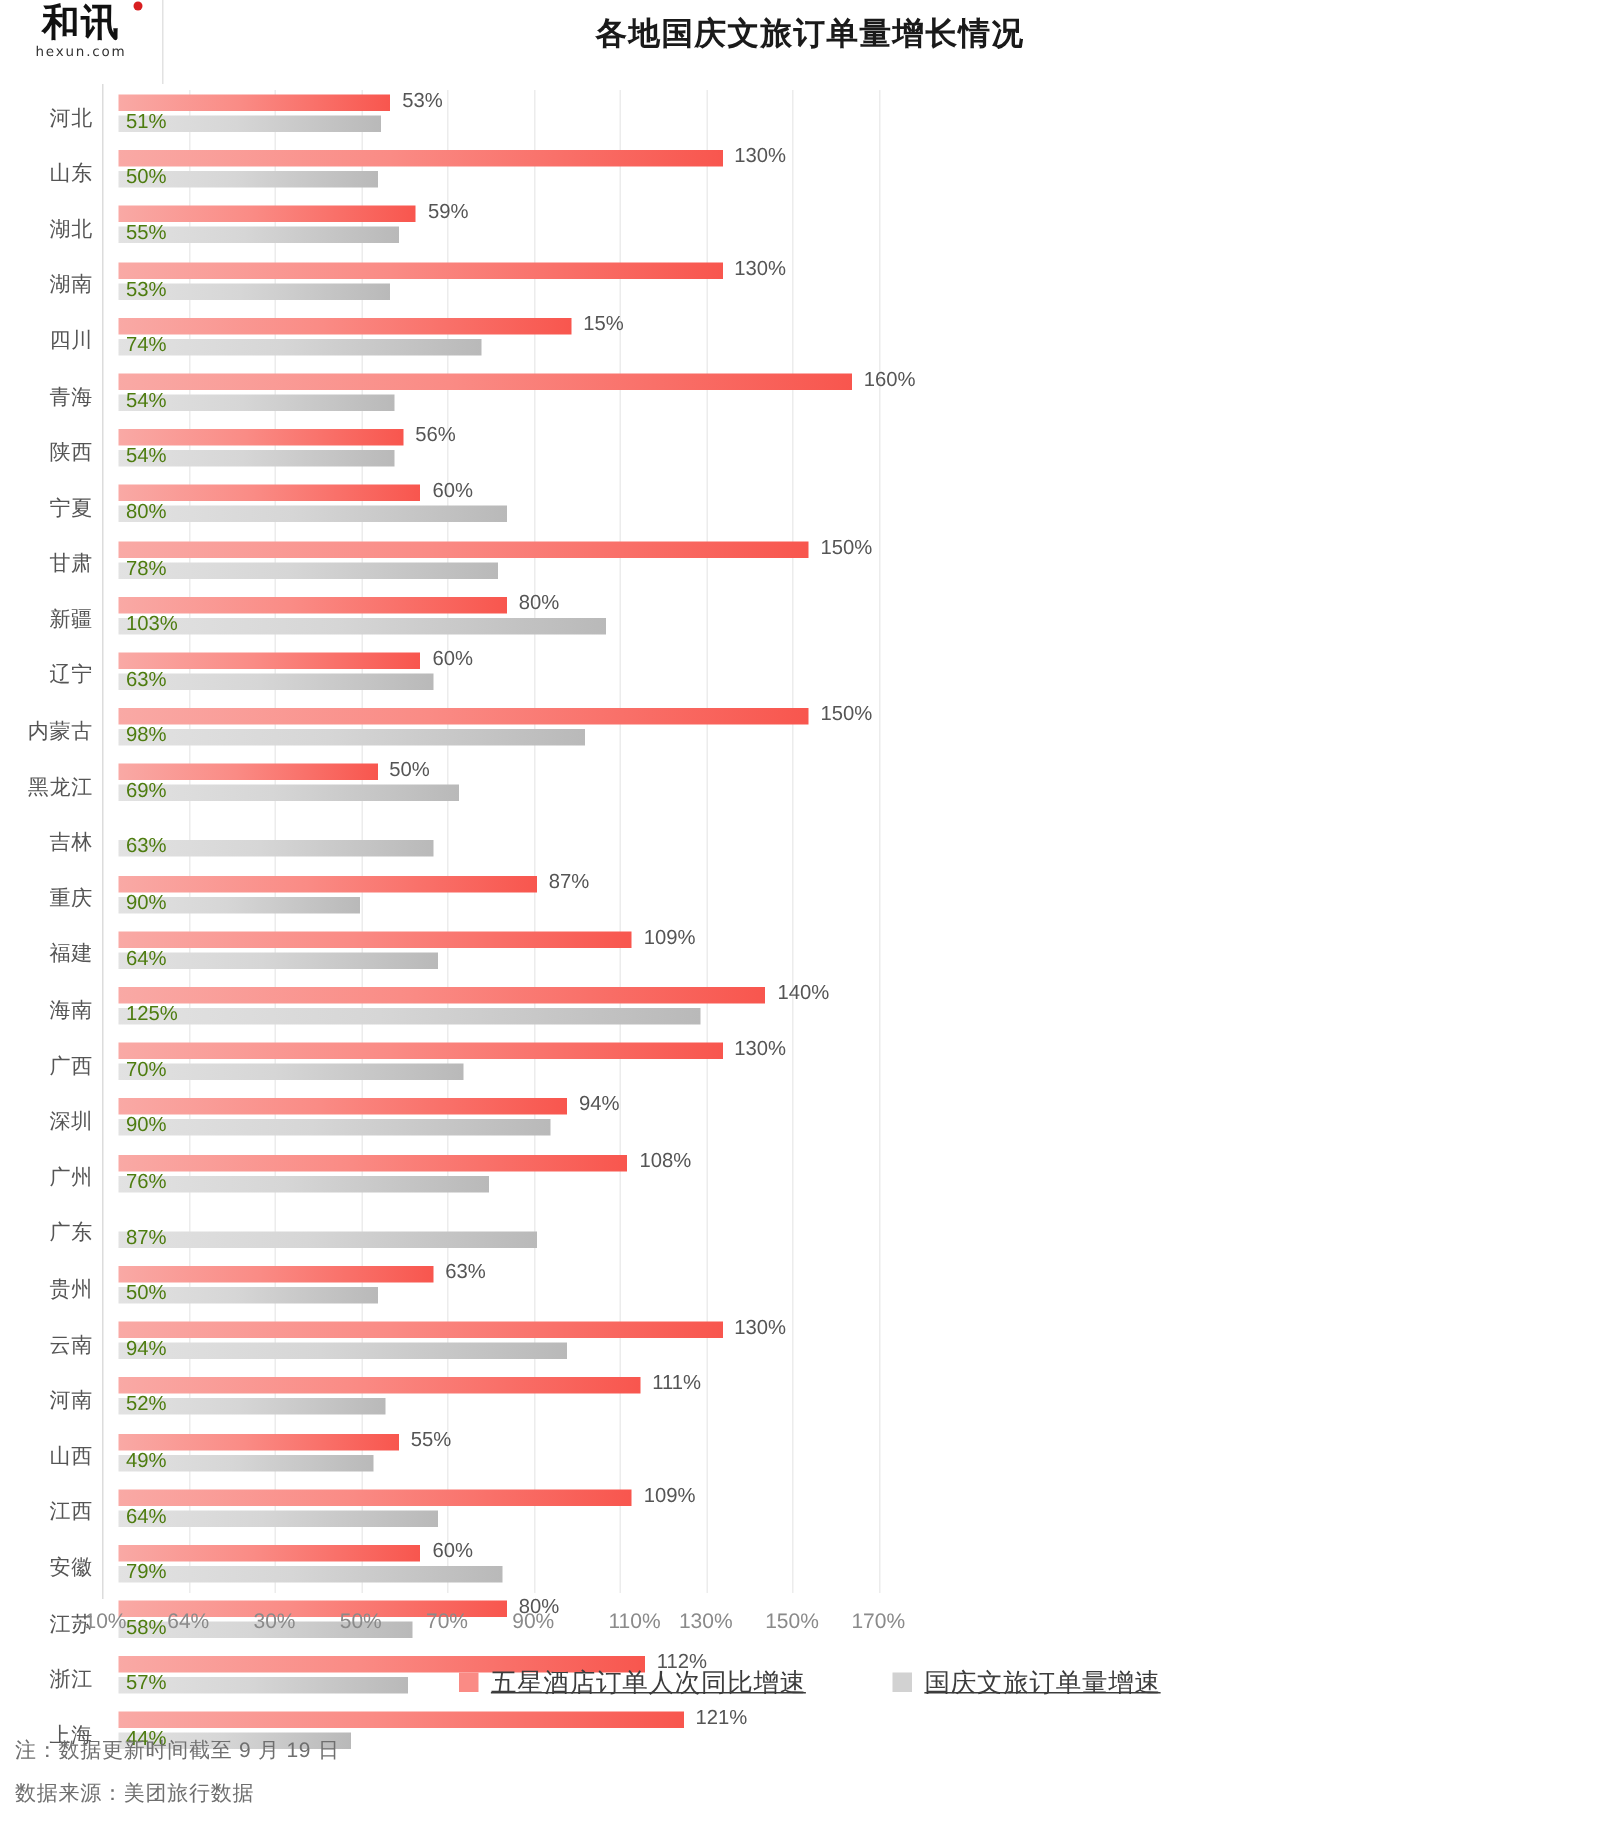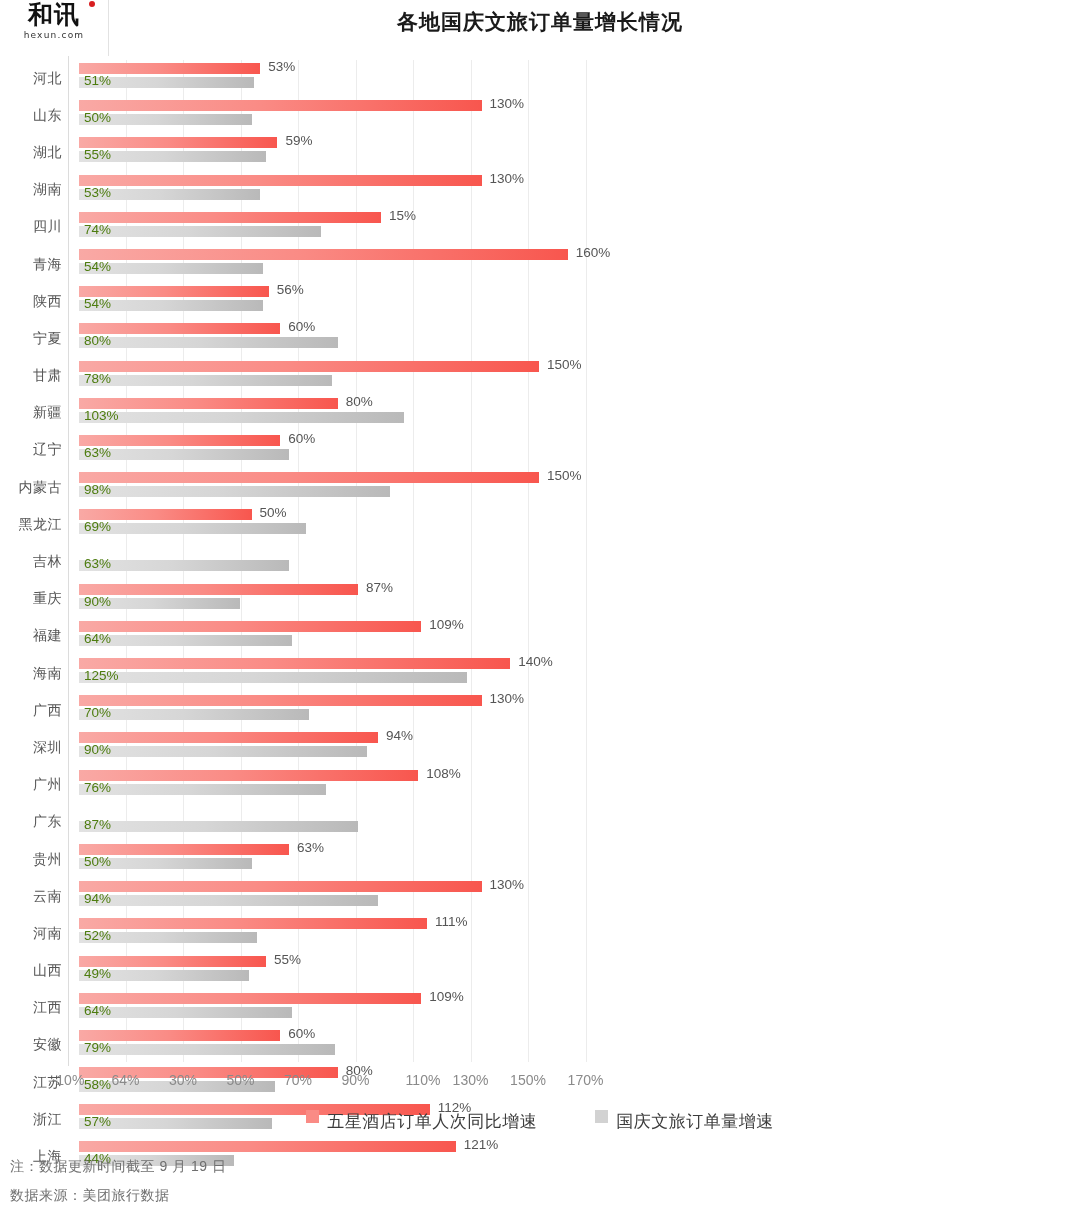--- a/index.html
+++ b/index.html
@@ -107,21 +107,21 @@
     transform:translateX(-50%);
     white-space:nowrap;
   }
 
   
   #legend {
     position:absolute; top:1110px; left:0; width:1080px;
     display:flex; align-items:center; justify-content:center;
     gap:58px;
   }
-  .legend-item { display:flex; gap:8px; }
+  .legend-item { display:flex; align-items:center; gap:8px;text-decoration:underline; }
   .legend-swatch { width:13px; height:13px; display:inline-block; }
   .legend-swatch.red { background:#fa8b85; }
   .legend-swatch.gray { background:#d2d2d2; }
   .legend-label { font-size:17px; color:#3c3c3c; letter-spacing:0.5px; }
 
   
   #notes { position:absolute; top:1158px; left:10px; }
   .note {
     font-size:14px; color:#6f6f6f; letter-spacing:0.5px;
     margin-bottom:11px;

